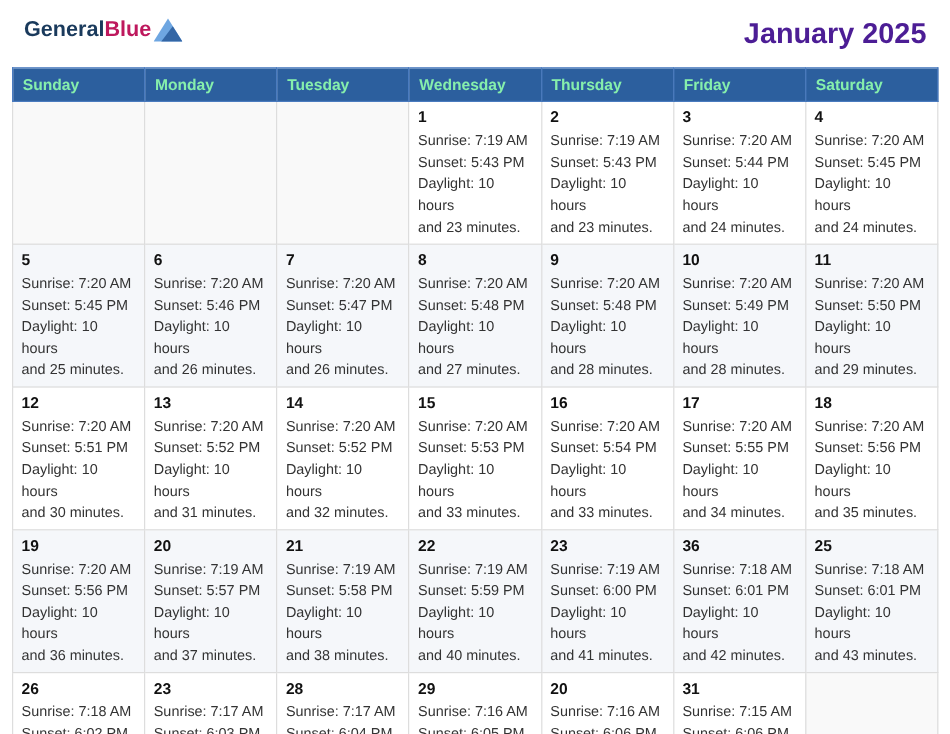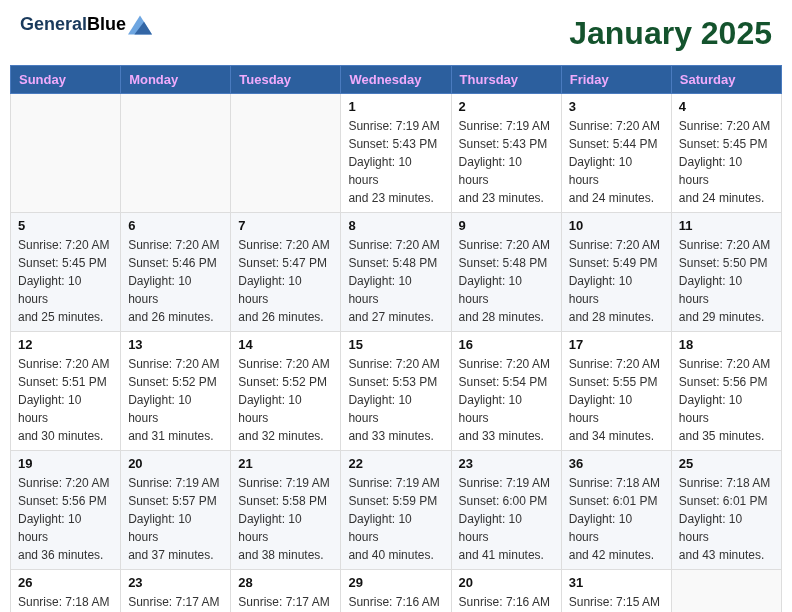--- a/index.html
+++ b/index.html
@@ -21,48 +21,48 @@
       display: flex;
       align-items: center;
     }
     .logo-text {
       font-size: 18px;
       font-weight: bold;
       color: #1a3a5c;
       line-height: 1.1;
     }
     .logo-text span {
-      color: #000000;
+      color: #be185d;
     }
     .logo-icon {
       width: 24px;
       height: 20px;
       margin-left: 2px;
       display: inline-block;
     }
     .title-section {
       text-align: right;
     }
     .month-title {
-      font-size: 32px;
-      font-weight: bold;
-      color: #14532d;
+      font-size: 24px;
+      font-weight: bold;
+      color: #4c1d95;
     }
     .subtitle {
       font-size: 14px;
       color: #555;
     }
     .calendar {
       width: 100%;
       border-collapse: collapse;
       border: 1px solid #ccc;
     }
     .calendar th {
       background-color: #2c5f9e;
-      color: #f0abfc;
+      color: #86efac;
       text-align: left;
       padding: 6px 8px;
       font-size: 13px;
       font-weight: bold;
       border: 1px solid #4a7bbf;
     }
     .calendar td {
       vertical-align: top;
       border: 1px solid #ddd;
       padding: 5px 7px;

